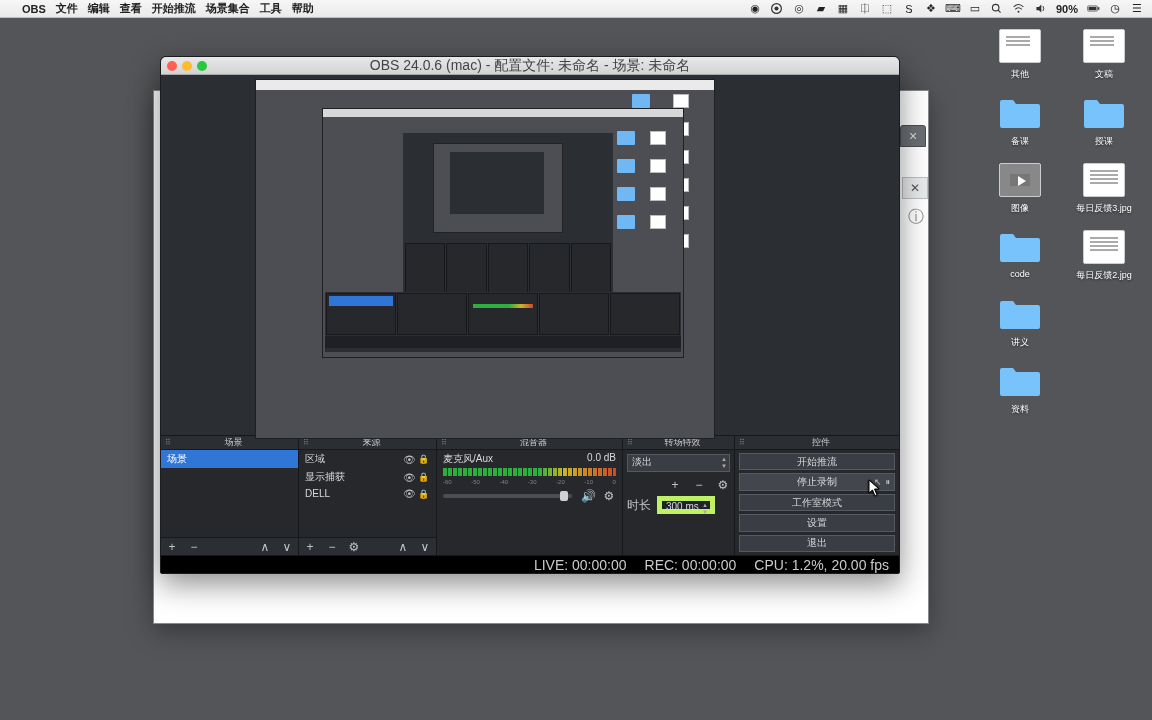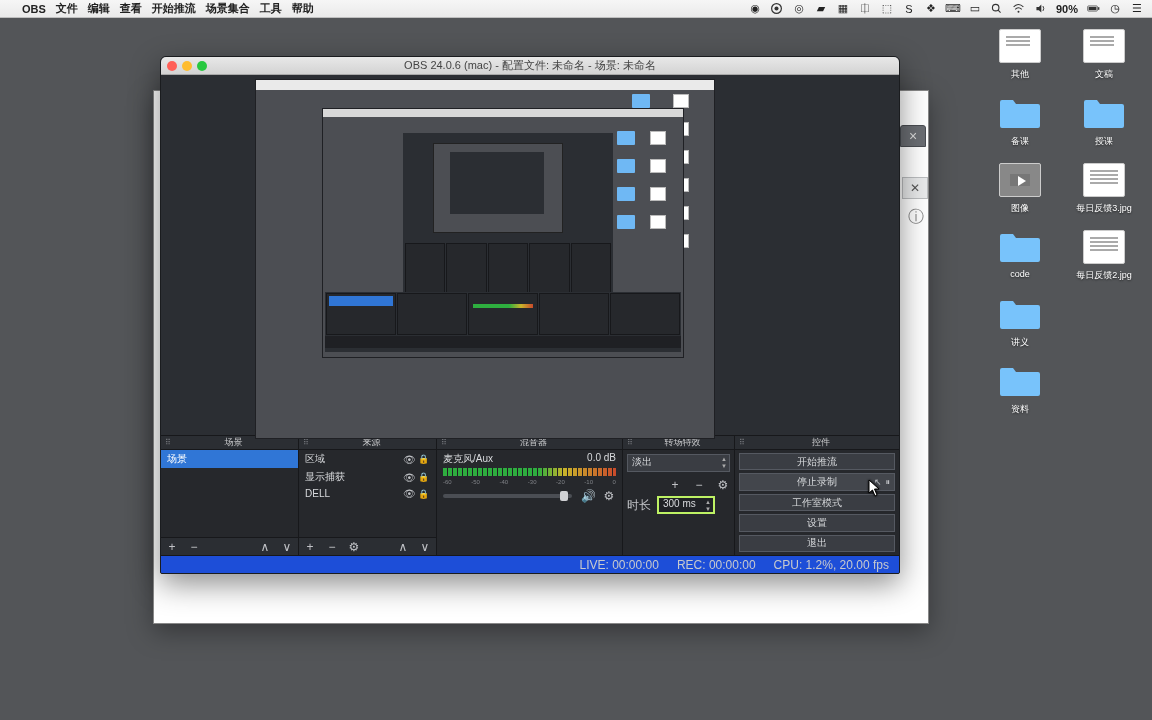--- a/index.html
+++ b/index.html
@@ -31,21 +31,21 @@
 .under-tabhead { position:absolute; top:34px; right:2px; width:26px; height:22px; background:#6b6e73; border:1px solid #4a4d52; color:#ddd; font-size:14px; text-align:center; line-height:20px; border-radius:3px 3px 0 0;}
 .under-close { position:absolute; top:86px; right:0; width:26px; height:22px; background:#e9eaeb; border:1px solid #bcbec0; color:#555; font-size:12px; text-align:center; line-height:20px;}
 .under-help { position:absolute; top:116px; right:2px; width:20px; height:20px; color:#888; font-size:16px; text-align:center;}
 
 
 .obs-window { position: absolute; left: 160px; top: 56px; width: 740px; height: 518px; background: #2b2e33; border: 1px solid #1a1c1f; border-radius: 6px 6px 2px 2px; box-shadow: 0 10px 30px rgba(0,0,0,.45); display: flex; flex-direction: column; overflow: hidden; }
 .titlebar { height: 18px; background: linear-gradient(#e8e8e8,#d3d3d3); display: flex; align-items: center; padding: 0 6px; border-bottom: 1px solid #a8a8a8; position: relative; }
 .traffic { display: flex; gap: 5px; }
 .tl { width: 10px; height: 10px; border-radius: 50%; }
 .tl.red { background: #ff5f57; } .tl.yellow { background: #febc2e; } .tl.green { background: #28c840; }
-.titlebar .title { position: absolute; left: 0; right: 0; text-align: center; font-size: 11px; color: #444; pointer-events:none;}
+.titlebar .title { position: absolute; left: 0; right: 0; text-align: center; font-size: 14px; color: #444; pointer-events:none;}
 
 .obs-body { flex: 1; display: flex; flex-direction: column; background: #2b2e33; }
 
 
 .preview { flex: 1; background: #2b2e33; display: flex; align-items: flex-start; justify-content: flex-start; position: relative; padding: 4px; }
 .preview-wrap { position:absolute; left:94px; top:4px; width:460px; height:360px; background:#4c4e53; border:1px solid #1f2024; }
 .nested-level { position:absolute; background:#4c4e53; border:1px solid #1f2024; }
 .nest1 { left:66px; top:28px; width:362px; height:250px; }
 .nest1-title { position:absolute; top:0; left:0; right:0; height:8px; background:#d8d8d8; }
 .nested-obs { position:absolute; left:80px; top:24px; width:210px; height:162px; background:#2b2e33; }
@@ -92,29 +92,29 @@
 .ticks { height:8px; font-size:6px; color:#7f8186; display:flex; justify-content:space-between;}
 .mixer-ctrls { display:flex; align-items:center; justify-content:flex-end; gap:6px; margin-top:2px;}
 .slider { flex:1; height:4px; background:#4b4e54; border-radius:2px; position:relative; margin-right:4px;}
 .slider::after{ content:""; position:absolute; right:4px; top:-3px; width:8px; height:10px; background:#d0d1d4; border-radius:2px;}
 
 .trans-body { padding: 4px; }
 .trans-select { width: 100%; height: 18px; background: #3a3d43; border: 1px solid #555961; color: #d8dadd; font-size: 10px; padding: 0 14px 0 4px; position:relative; }
 .steppers { position:absolute; right:2px; top:1px; display:flex; flex-direction:column; font-size:6px; color:#aaa; line-height:7px;}
 .trans-row { display:flex; align-items:center; gap:6px; margin-top:4px;}
 .trans-label { font-size:12px; color:#c0c2c6;}
-.trans-input { width:58px; height:18px; background:#202226; border:2px solid #bef264; color:#d8dadd; font-size:10px; padding:0 4px; position:relative;}
+.trans-input { width:58px; height:18px; background:#202226; border:5px solid #bef264; color:#d8dadd; font-size:10px; padding:0 4px; position:relative;}
 
 .controls-body { padding: 3px 4px; display:flex; flex-direction:column; gap:3px;}
 .ctl-btn { height:18px; background:#3a3d43; border:1px solid #555961; color:#d8dadd; font-size:10px; display:flex; align-items:center; justify-content:center; position:relative;}
 .ctl-btn.active { background:#43464c; }
 .pause-ic { position:absolute; right:4px; font-size:9px; color:#c0c2c6; display:flex; gap:4px; align-items:center;}
 
 
-.statusbar { height: 18px; background: #1d4ed8; border-top: 1px solid #17181b; display: flex; align-items: center; justify-content: flex-end; gap: 18px; padding: 0 10px; font-size: 12px; color: #c8cacd; }
+.statusbar { height: 18px; background: #000000; border-top: 1px solid #17181b; display: flex; align-items: center; justify-content: flex-end; gap: 18px; padding: 0 10px; font-size: 14px; color: #c8cacd; }
 
 .cursor { position:absolute; width:14px; height:18px; z-index:200; pointer-events:none; }
 .cursor svg { width:14px; height:18px; filter:drop-shadow(0 0 1px #000);}
 </style>
 </head>
 <body>
 
 <div class="mac-menubar">
   <div class="left">
     <span class="apple-logo"></span>

